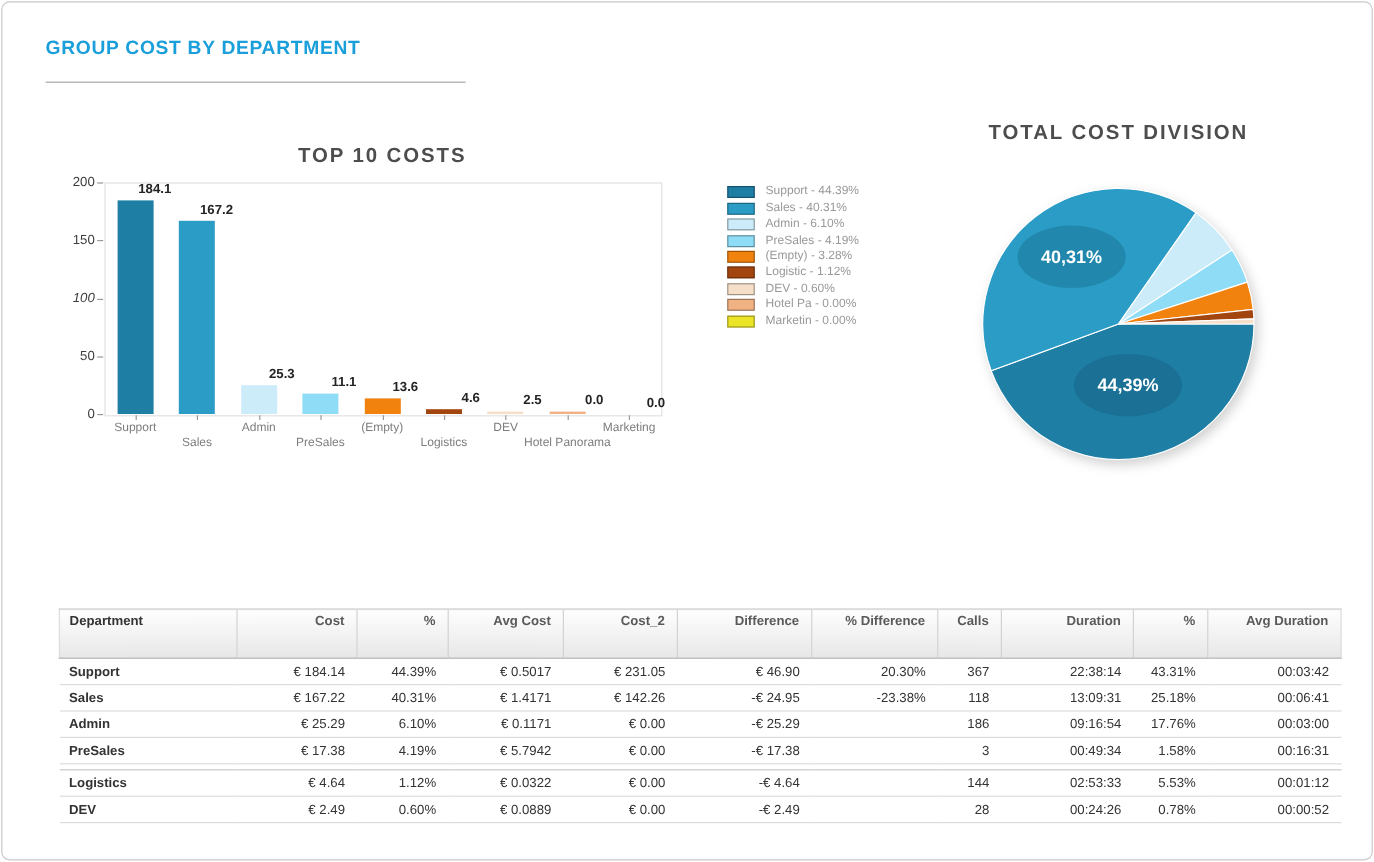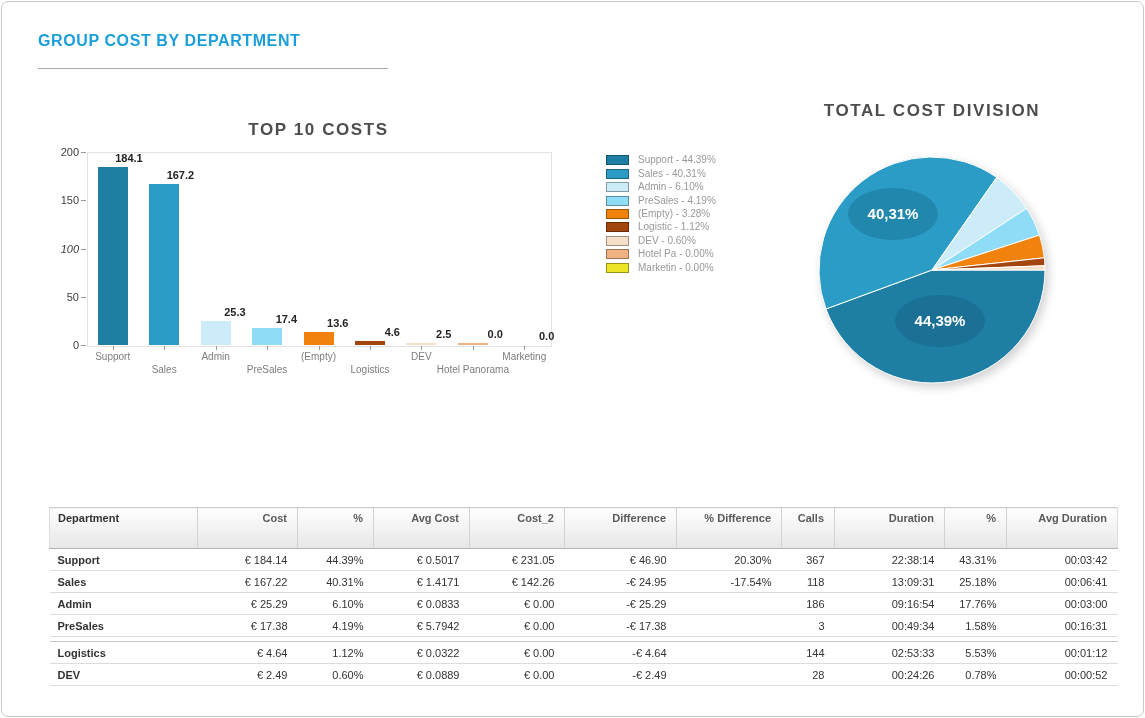--- a/index.html
+++ b/index.html
@@ -68,21 +68,21 @@
       <div class="xlab" style="left: 50.7222px; top: 237px;">Support</div>
       <div class="bar" style="left: 87.1667px; width: 30px; top: 70px; height: 161px; background: rgb(43, 156, 198);"></div>
       <div class="bar-value" style="left: 72.1667px; top: 55px;">167.2</div>
       <div class="xmark" style="left: 102.167px; top: 232px;"></div>
       <div class="xlab" style="left: 102.167px; top: 250px;">Sales</div>
       <div class="bar" style="left: 138.611px; width: 30px; top: 207px; height: 24px; background: rgb(205, 236, 249);"></div>
       <div class="bar-value" style="left: 123.611px; top: 192px;">25.3</div>
       <div class="xmark" style="left: 153.611px; top: 232px;"></div>
       <div class="xlab" style="left: 153.611px; top: 237px;">Admin</div>
       <div class="bar" style="left: 190.056px; width: 30px; top: 214px; height: 17px; background: rgb(142, 220, 245);"></div>
-      <div class="bar-value" style="left: 175.056px; top: 199px;">17.4</div>
+      <div class="bar-value" style="left: 175.056px; top: 199px;">11.1</div>
       <div class="xmark" style="left: 205.056px; top: 232px;"></div>
       <div class="xlab" style="left: 205.056px; top: 250px;">PreSales</div>
       <div class="bar" style="left: 241.5px; width: 30px; top: 218px; height: 13px; background: rgb(241, 130, 14);"></div>
       <div class="bar-value" style="left: 226.5px; top: 203px;">13.6</div>
       <div class="xmark" style="left: 256.5px; top: 232px;"></div>
       <div class="xlab" style="left: 256.5px; top: 237px;">(Empty)</div>
       <div class="bar" style="left: 292.944px; width: 30px; top: 227px; height: 4px; background: rgb(163, 69, 14);"></div>
       <div class="bar-value" style="left: 277.944px; top: 212px;">4.6</div>
       <div class="xmark" style="left: 307.944px; top: 232px;"></div>
       <div class="xlab" style="left: 307.944px; top: 250px;">Logistics</div>
@@ -200,31 +200,31 @@
           <td class="num">43.31%</td>
           <td class="num">00:03:42</td>
         </tr>
         <tr>
           <td class="dept">Sales</td>
           <td class="num">€ 167.22</td>
           <td class="num">40.31%</td>
           <td class="num">€ 1.4171</td>
           <td class="num">€ 142.26</td>
           <td class="num">-€ 24.95</td>
-          <td class="num">-17.54%</td>
+          <td class="num">-23.38%</td>
           <td class="num">118</td>
           <td class="num">13:09:31</td>
           <td class="num">25.18%</td>
           <td class="num">00:06:41</td>
         </tr>
         <tr>
           <td class="dept">Admin</td>
           <td class="num">€ 25.29</td>
           <td class="num">6.10%</td>
-          <td class="num">€ 0.0833</td>
+          <td class="num">€ 0.1171</td>
           <td class="num">€ 0.00</td>
           <td class="num">-€ 25.29</td>
           <td class="num"></td>
           <td class="num">186</td>
           <td class="num">09:16:54</td>
           <td class="num">17.76%</td>
           <td class="num">00:03:00</td>
         </tr>
         <tr>
           <td class="dept">PreSales</td>

